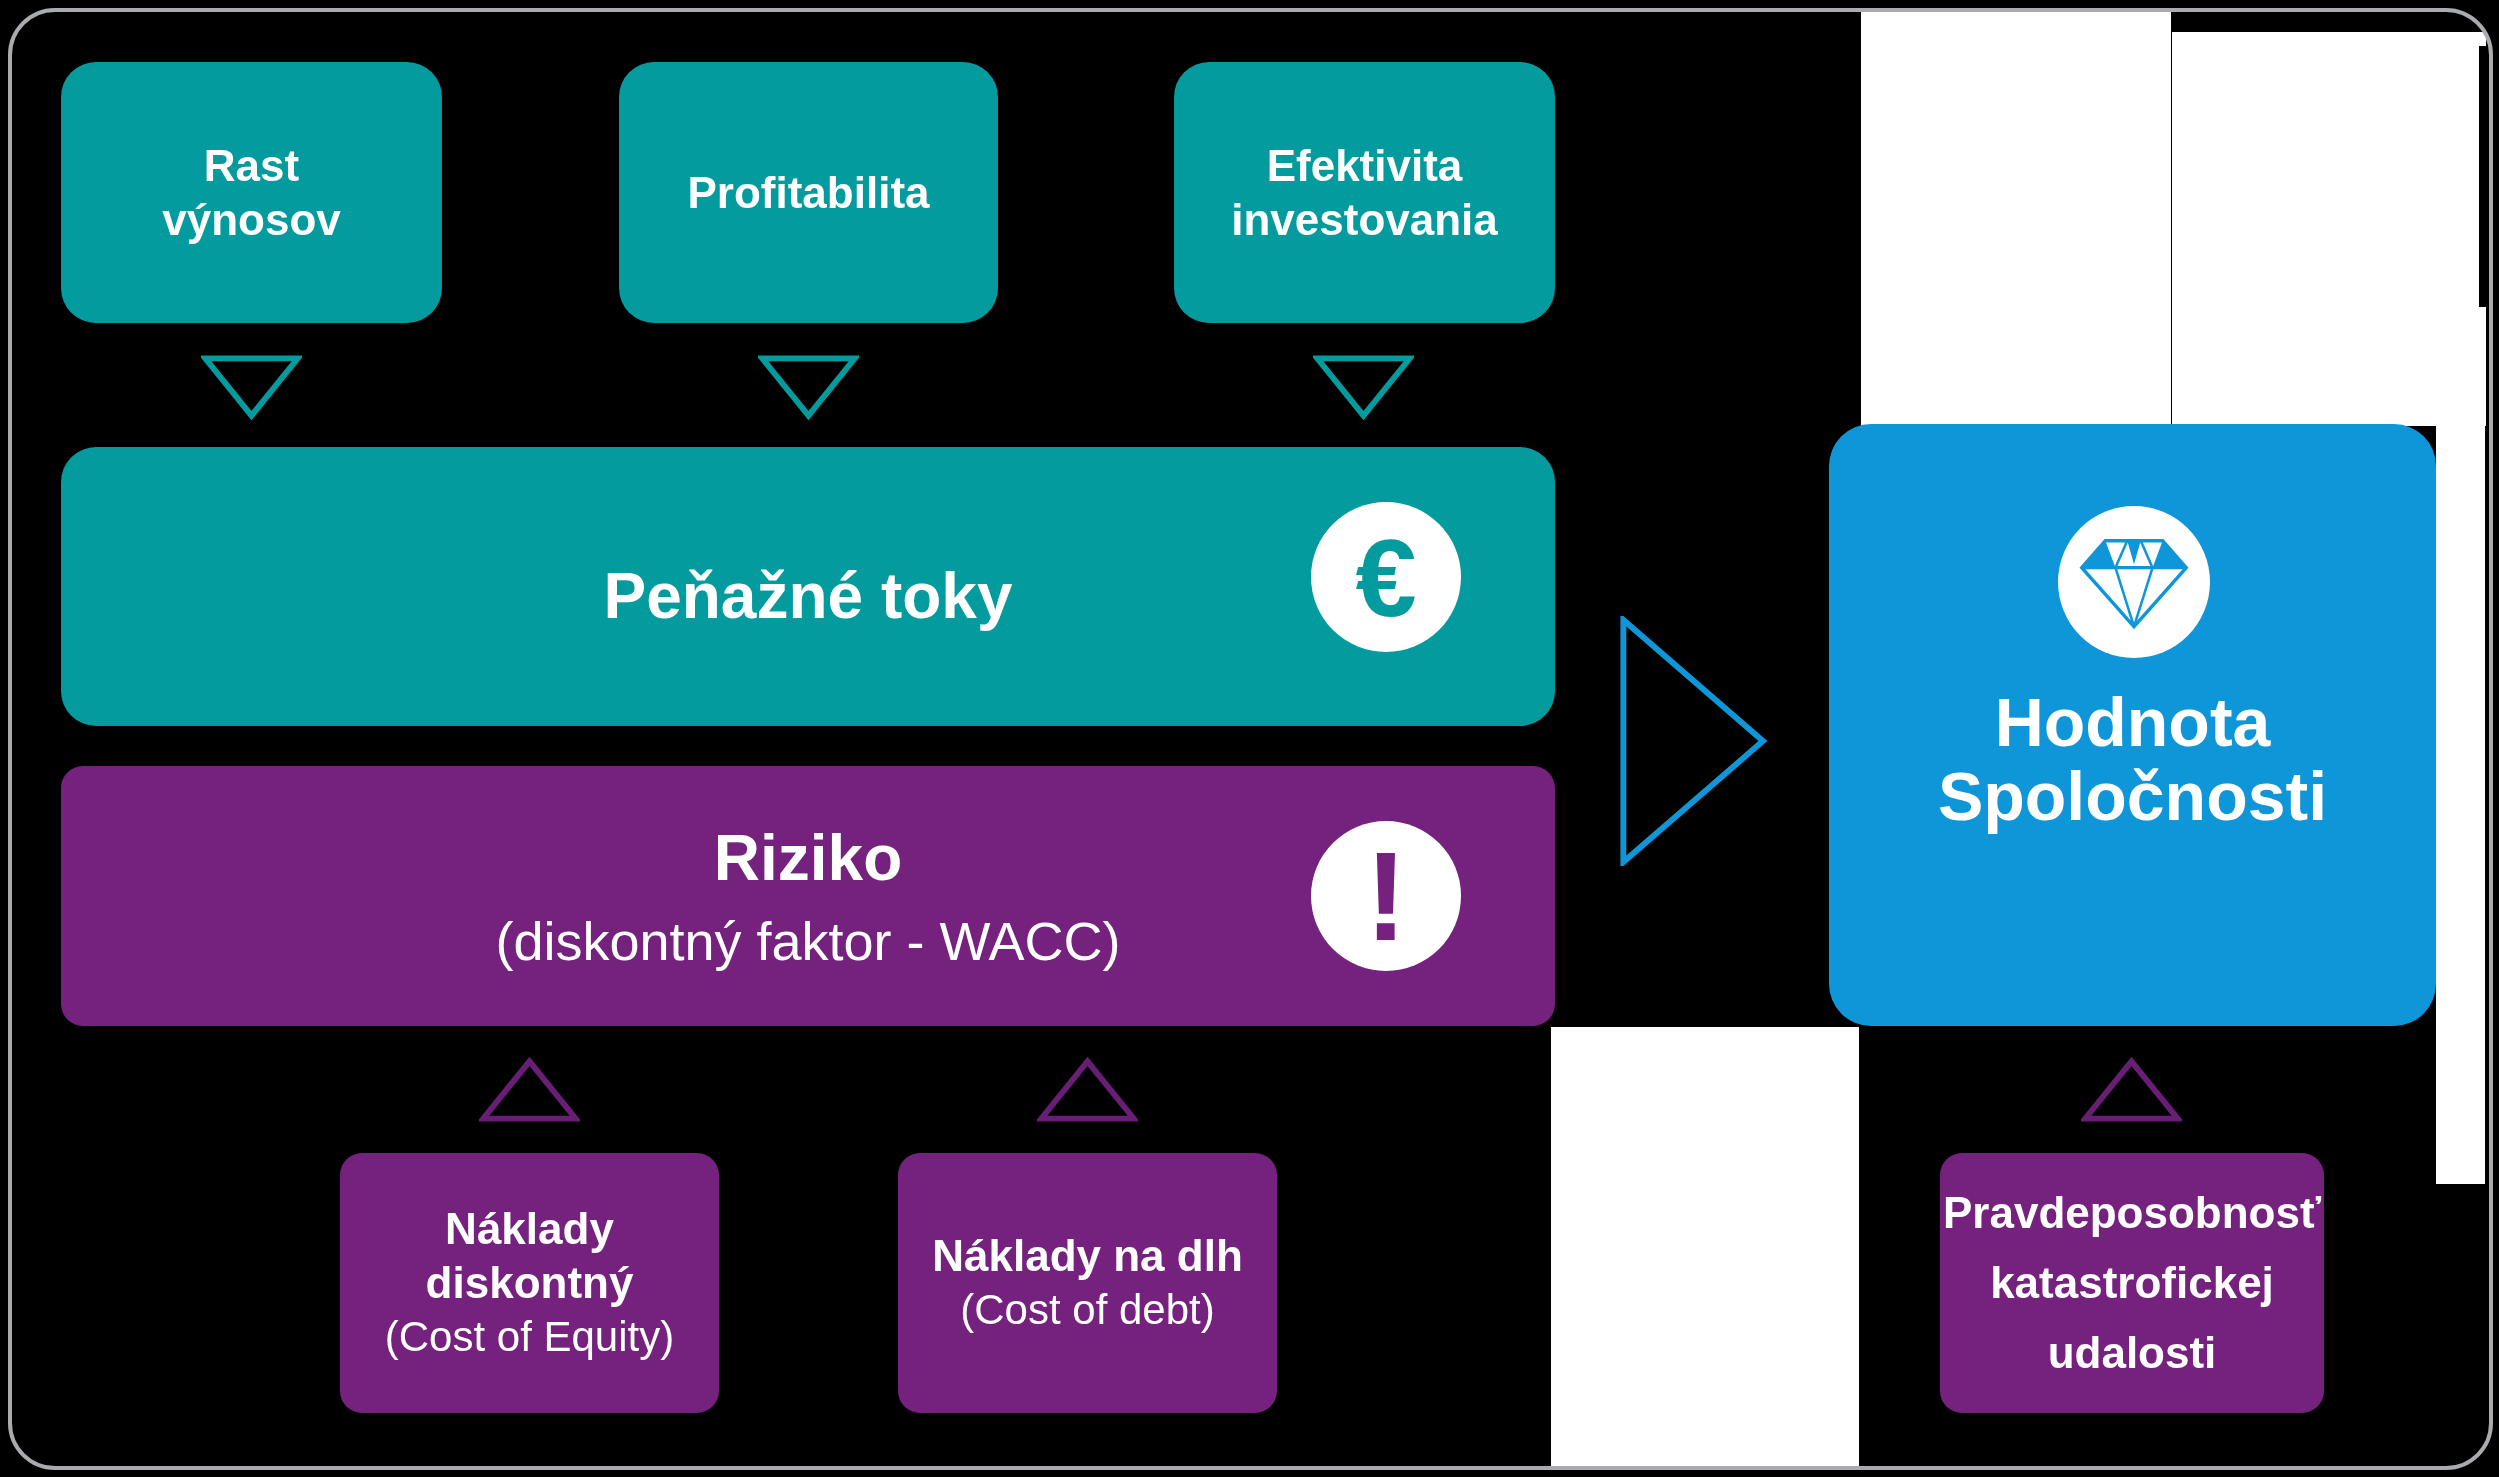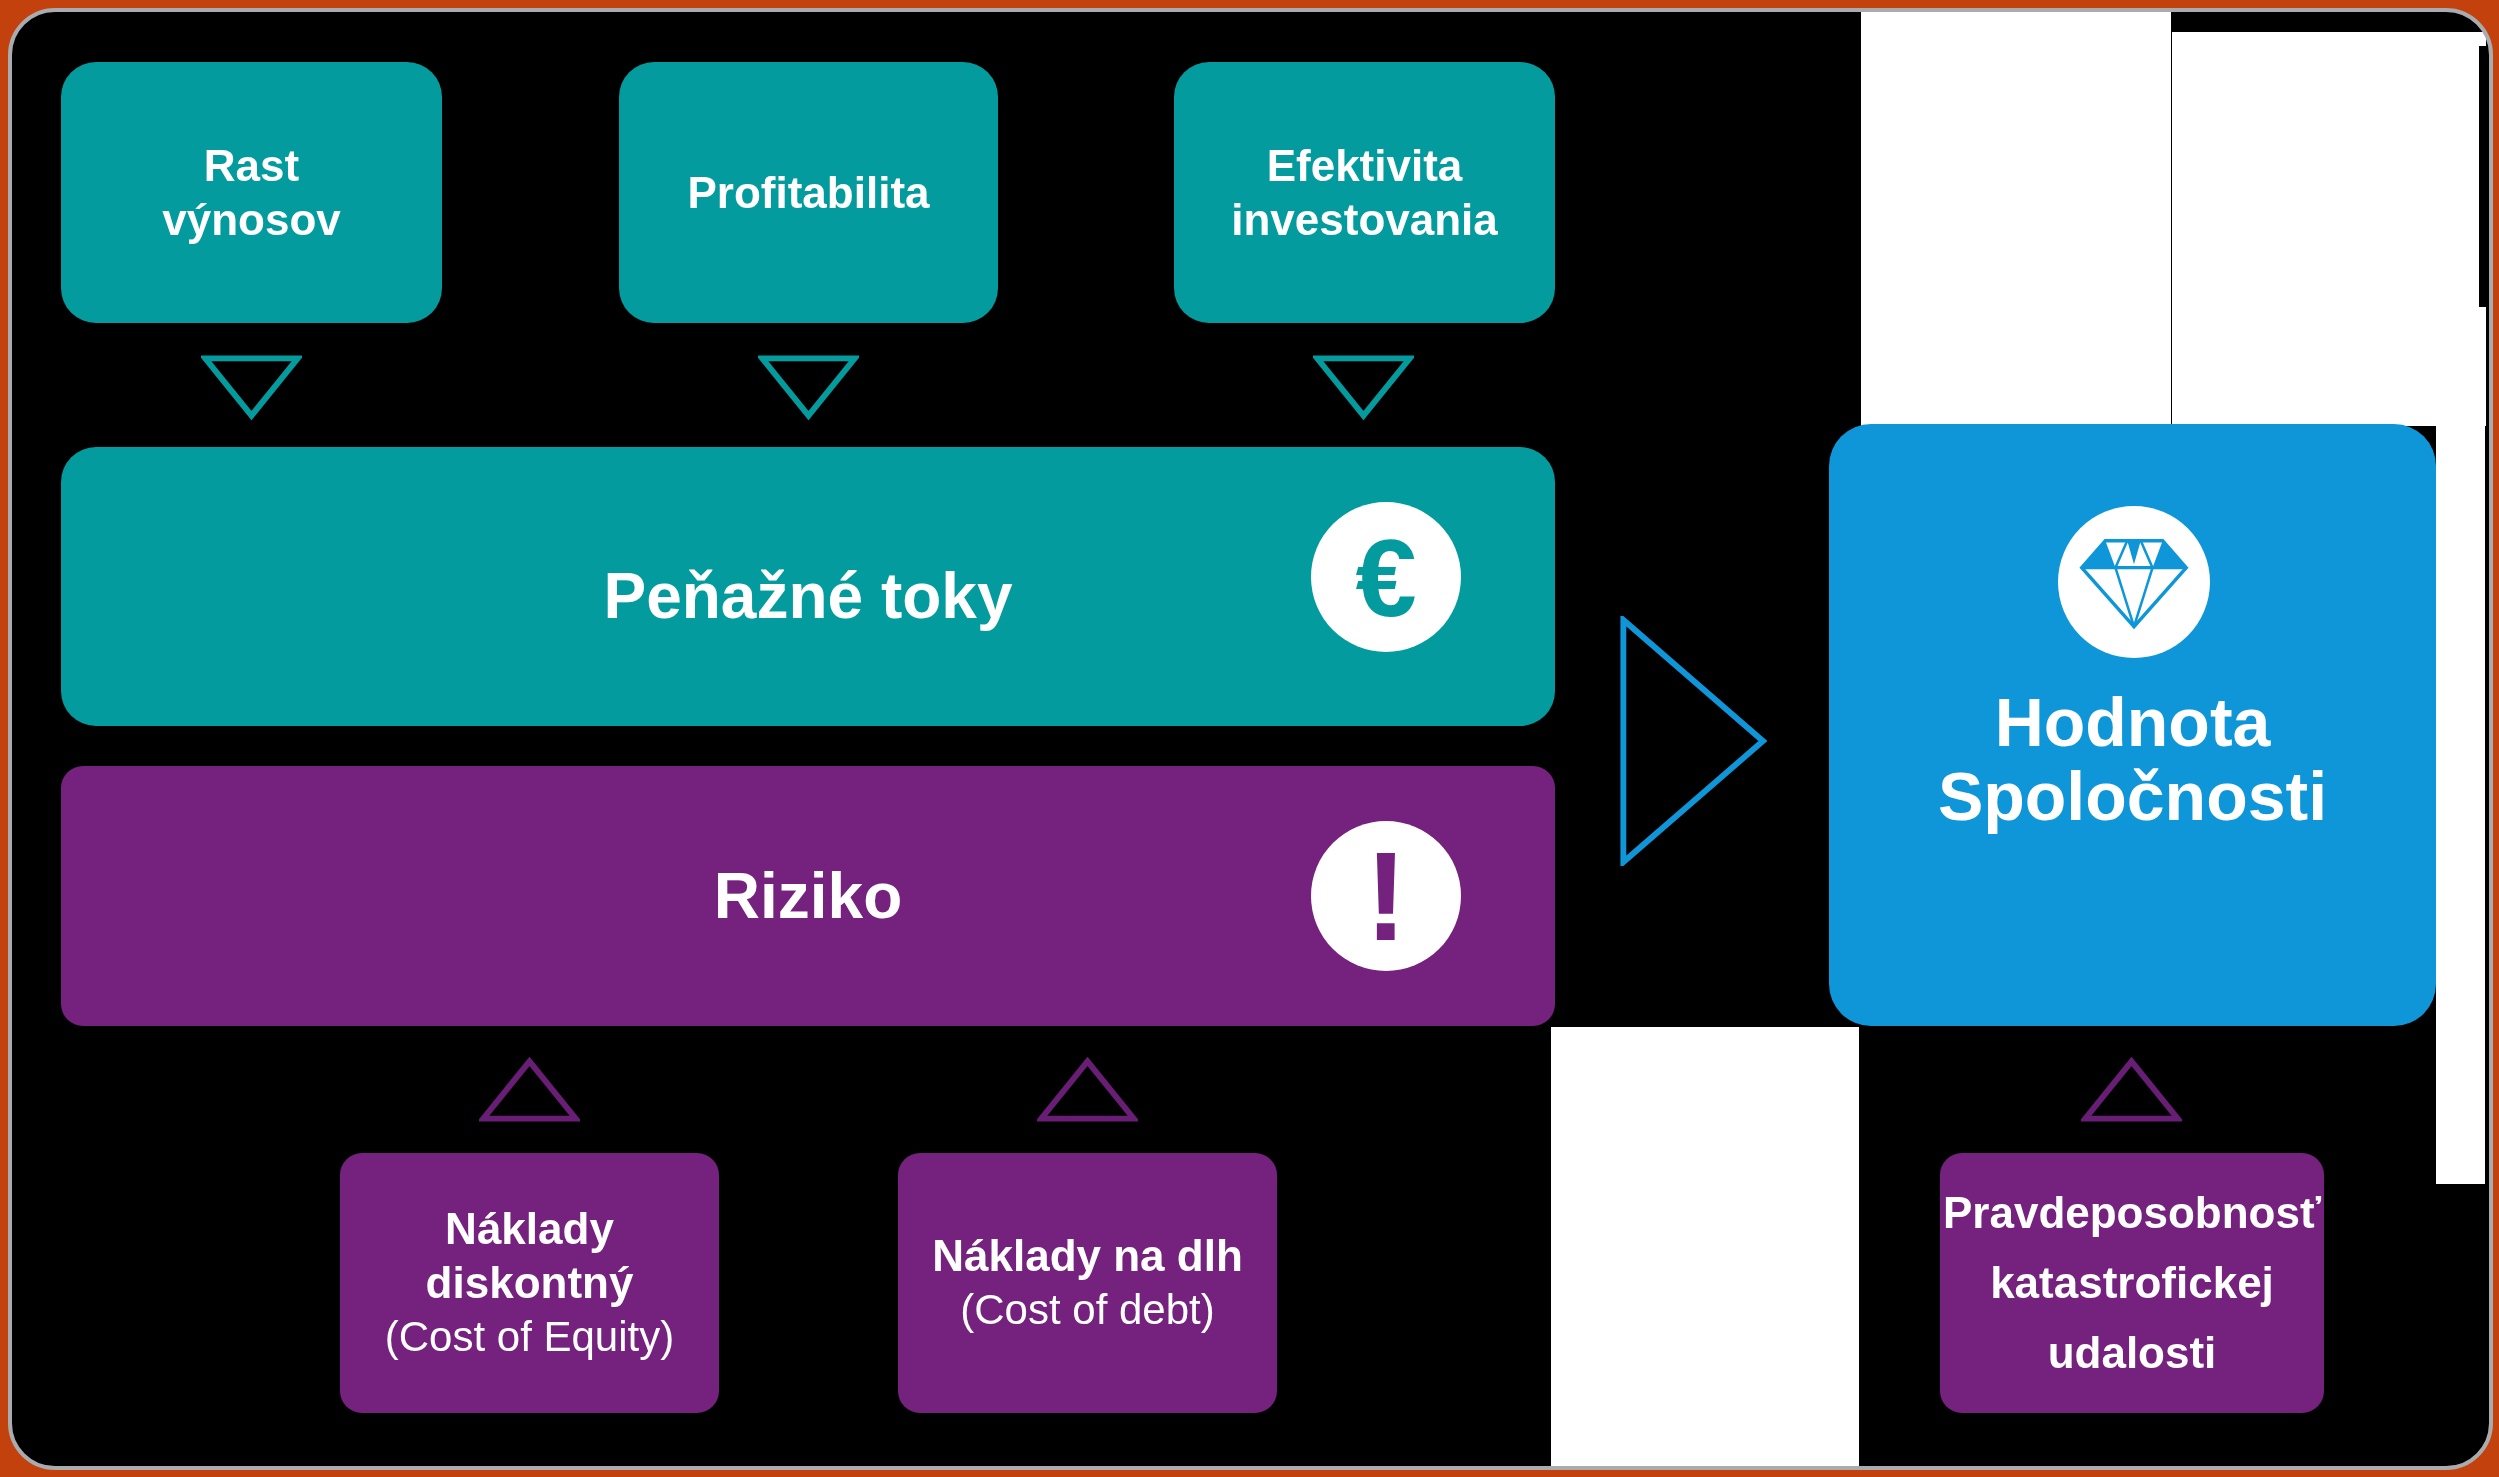--- a/index.html
+++ b/index.html
@@ -1,17 +1,17 @@
 <!DOCTYPE html>
 <html style="font-size:13.5px"><head>
 <meta charset="utf-8">
 <style>
   html,body{margin:0;padding:0;background:#ffffff;}
   .stage{
-    position:relative;width:2500px;height:1477px;background:#c2410c;
+    position:relative;width:2500px;height:1477px;background:#000000;
     font-family:"Liberation Sans","DejaVu Sans",sans-serif;overflow:hidden;
   }
   .bg{position:absolute;left:11px;top:11px;width:2478px;height:1455px;
       background:#000000;border-radius:40px;z-index:0;}
   .patch{position:absolute;background:#ffffff;z-index:1;}
   .blackpatch{position:absolute;background:#000000;z-index:2;}
   .frame{position:absolute;left:7.6px;top:7.6px;width:2485px;height:1462px;
          border:4.2px solid #a9abae;border-radius:47px;z-index:6;box-sizing:border-box;
          pointer-events:none;}
   .bx{position:absolute;display:flex;flex-direction:column;align-items:center;
@@ -69,20 +69,21 @@
   <div class="bx teal wide big-label" style="top:447px;">
     <span>Peňažné toky</span>
   </div>
   <div class="circ" style="left:1311px;top:502px;width:150px;height:150px;
        color:#049b9e;font-size:110px;font-weight:bold;">
     <span>€</span>
   </div>
 
   <div class="bx purple wide" style="top:766px;padding-top:0;">
     <span style="font-size:64px;">Riziko</span>
+    <span class="risk-sub">(diskontný faktor - WACC)</span>
   </div>
   <div class="circ" style="left:1311px;top:821px;width:150px;height:150px;
        color:#75217e;font-size:126px;font-weight:bold;">
     <span>!</span>
   </div>
 
   <svg class="arrow" style="left:479px;top:1057px;" width="101" height="66" viewBox="0 0 120 78">
     <polygon points="60,5 115,73 5,73" fill="none" stroke="#681e74" stroke-width="7"></polygon>
   </svg>
   <svg class="arrow" style="left:1037px;top:1057px;" width="101" height="66" viewBox="0 0 120 78">

